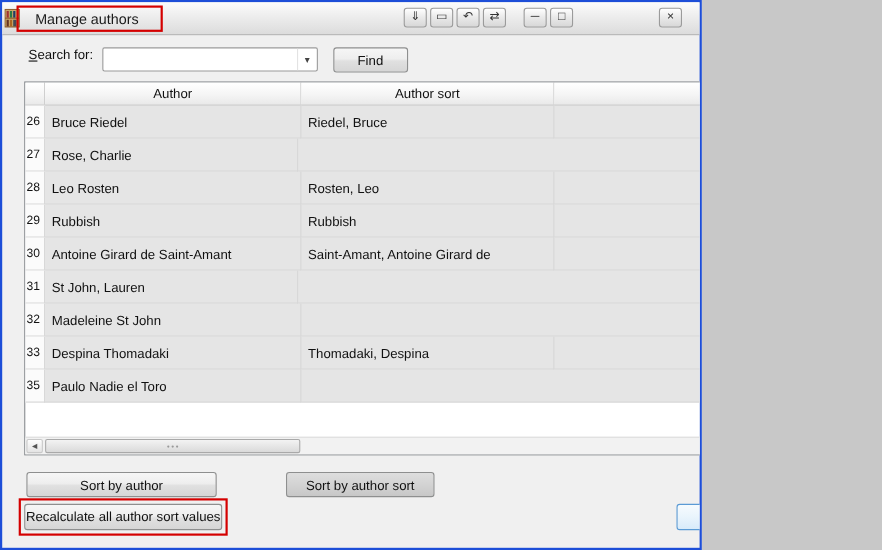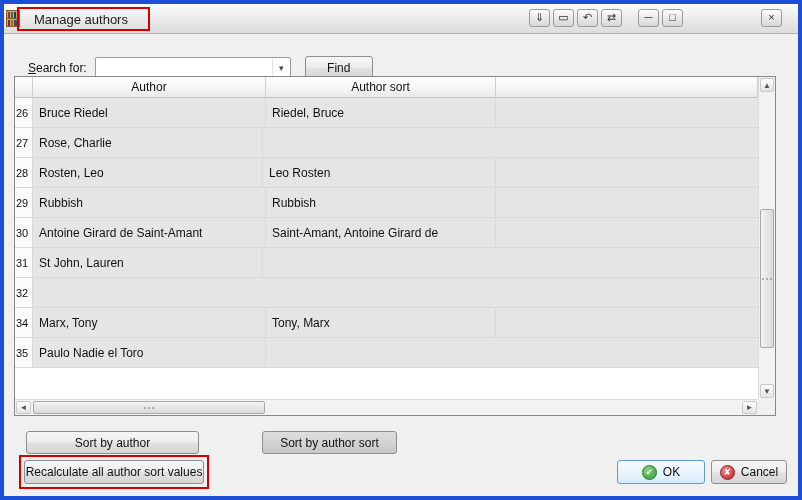--- a/index.html
+++ b/index.html
@@ -1,51 +1,51 @@
 <!DOCTYPE html>
 <html><head>
 <meta charset="utf-8">
 <style>
   *{margin:0;padding:0;box-sizing:border-box}
   html,body{width:802px;height:500px;overflow:hidden}
   body{font-family:"Liberation Sans",sans-serif;font-size:12px;color:#111;background:#c8c8c8}
 
-  .window{position:relative;width:802px;height:500px;background:#f0f0f0;border:4px solid #1d4ed8;overflow:hidden}
+  .window{position:relative;width:638px;height:500px;background:#f0f0f0;border:2px solid #1d4ed8;overflow:hidden}
 
   
   .titlebar{position:relative;height:30px;background:linear-gradient(#fcfcfc,#ededed 45%,#dcdcdc);border-bottom:1px solid #b4b4b4}
   .app-icon{position:absolute;left:2px;top:6px;width:16px;height:18px}
   .title{position:absolute;left:30px;top:8px;font-size:13px;color:#1a1a1a;white-space:nowrap}
   .controls{position:absolute;top:5px;right:16px;display:flex;align-items:center}
   .wbtn{width:21px;height:18px;margin-left:3px;border:1px solid #9b9b9b;border-radius:3px;
         background:linear-gradient(#fff,#e9e9e9 50%,#d8d8d8);font-size:11px;line-height:15px;
         text-align:center;color:#333;cursor:default}
   .wbtn.group-gap{margin-left:16px}
   .wbtn.close-gap{margin-left:78px}
 
   
   .annot{position:absolute;border:2px solid #d40000;z-index:9;pointer-events:none}
   .annot-title{left:13px;top:3px;width:133px;height:24px}
   .annot-recalc{left:15px;top:451px;width:190px;height:34px}
 
   
-  .search-row{position:absolute;top:52px;left:24px;height:23px;display:flex;align-items:center}
+  .search-row{position:absolute;top:41px;left:24px;height:23px;display:flex;align-items:flex-start}
   .search-label{margin-right:8px}
   .mnemonic::first-letter{text-decoration:underline}
   .combo{display:flex;width:196px;height:22px;border:1px solid #9a9a9a;background:#fff;border-radius:2px;overflow:hidden}
   .combo-input{flex:1;border:0;outline:none;padding:0 4px;font:inherit;background:transparent}
   .combo-btn{width:18px;display:flex;align-items:center;justify-content:center;color:#444;font-size:9px;border-left:1px solid #e3e3e3}
   .btn{display:inline-flex;align-items:center;justify-content:center;height:23px;padding:0 10px;
        border:1px solid #8e8f8f;border-radius:3px;color:#111;font-size:12px;white-space:nowrap;
        background:linear-gradient(#f6f6f6,#eeeeee 45%,#e0e0e0 55%,#d6d6d6);cursor:default}
   .btn.pressed{background:linear-gradient(#dedede,#d3d3d3 50%,#c7c7c7)}
   .find-btn{margin-left:14px;width:68px}
 
   
-  .table-frame{position:absolute;left:10px;top:72px;width:762px;height:340px;border:1px solid #85898d;background:#fff}
+  .table-frame{position:absolute;left:20px;top:72px;width:762px;height:340px;border:1px solid #85898d;background:#fff}
   .tview{position:absolute;left:0;top:0;right:17px;bottom:16px;overflow:hidden}
   .thead{display:flex;height:21px}
   .trow{display:flex;height:30px;background:#e5e5e5}
   .cell{display:flex;align-items:center;padding:0 6px;white-space:nowrap;overflow:hidden;
         border-right:1px solid #d8d8d8;border-bottom:1px solid #d8d8d8}
   .cell.num{width:18px;padding:0 1px;justify-content:flex-start;font-size:11px;background:#fbfbfb}
   .cell.author{width:233px}
   .cell.sort{width:230px}
   .cell.extra{flex:1;border-right:0}
   .cell.hcell{background:linear-gradient(#ffffff,#f5f5f5 55%,#e9e9e9);border-right:1px solid #cfcfcf;
@@ -141,22 +141,22 @@
         <div class="cell sort">Riedel, Bruce</div>
         <div class="cell extra"></div>
       </div>
       <div class="trow">
         <div class="cell num">27</div>
         <div class="cell sort">Rose, Charlie</div>
         <div class="cell extra"></div>
       </div>
       <div class="trow">
         <div class="cell num">28</div>
+        <div class="cell author">Leo Rosten</div>
         <div class="cell sort">Rosten, Leo</div>
-        <div class="cell author">Leo Rosten</div>
         <div class="cell extra"></div>
       </div>
       <div class="trow">
         <div class="cell num">29</div>
         <div class="cell author">Rubbish</div>
         <div class="cell sort">Rubbish</div>
         <div class="cell extra"></div>
       </div>
       <div class="trow">
         <div class="cell num">30</div>
@@ -164,26 +164,27 @@
         <div class="cell sort">Saint-Amant, Antoine Girard de</div>
         <div class="cell extra"></div>
       </div>
       <div class="trow">
         <div class="cell num">31</div>
         <div class="cell sort">St John, Lauren</div>
         <div class="cell extra"></div>
       </div>
       <div class="trow">
         <div class="cell num">32</div>
-        <div class="cell extra"></div>
-      </div>
-      <div class="trow">
-        <div class="cell num">34</div>
-        <div class="cell author">Marx, Tony</div>
-        <div class="cell sort">Tony, Marx</div>
+        <div class="cell author">Madeleine St John</div>
+        <div class="cell extra"></div>
+      </div>
+      <div class="trow">
+        <div class="cell num">33</div>
+        <div class="cell author">Despina Thomadaki</div>
+        <div class="cell sort">Thomadaki, Despina</div>
         <div class="cell extra"></div>
       </div>
       <div class="trow">
         <div class="cell num">35</div>
         <div class="cell author">Paulo Nadie el Toro</div>
         <div class="cell extra"></div>
       </div>
     </div>
 
     <div class="vscroll">

